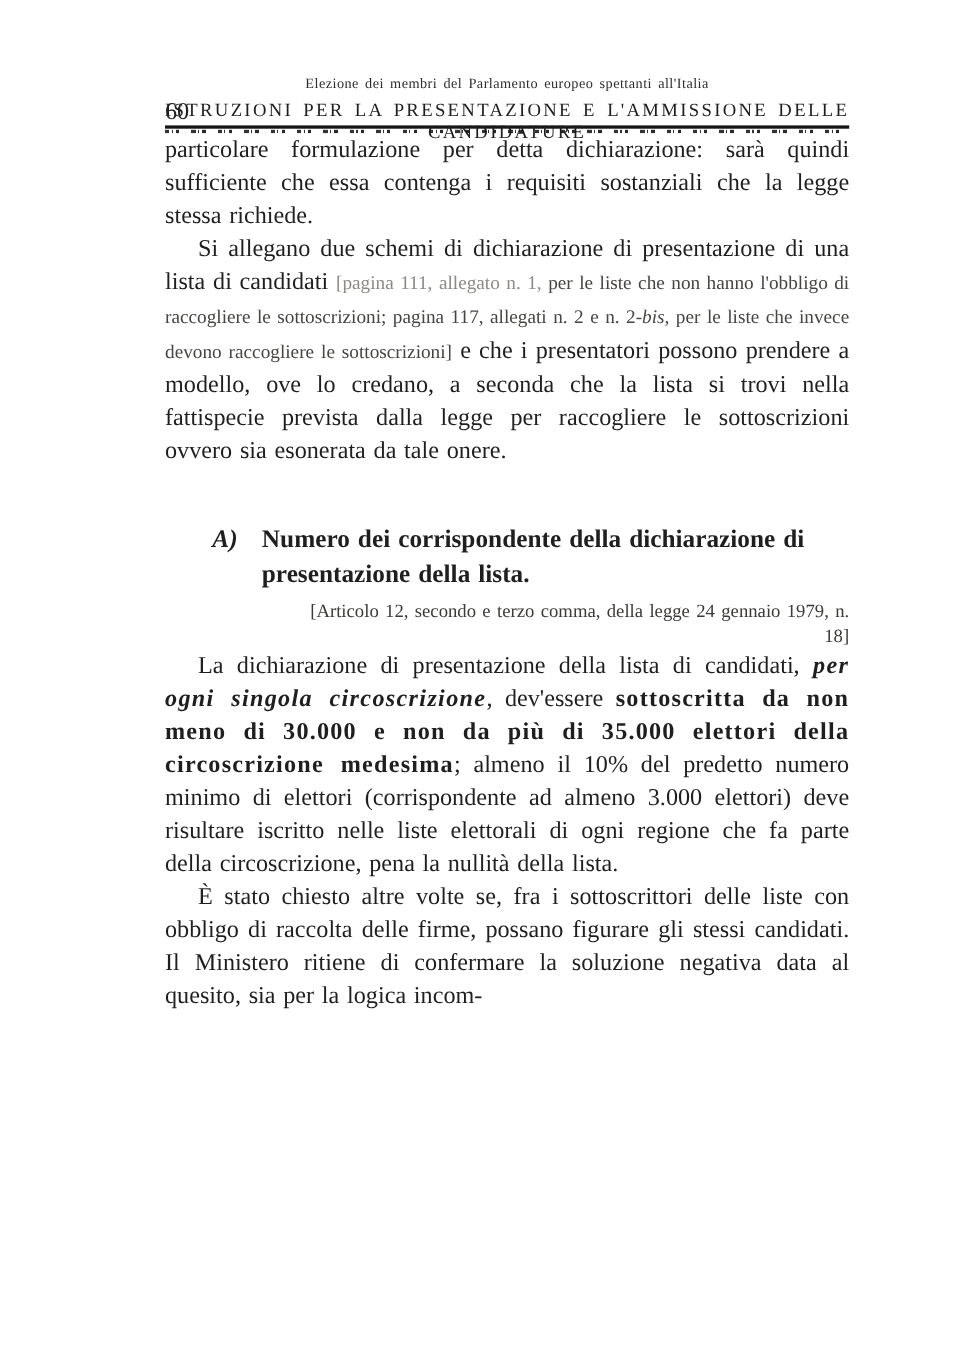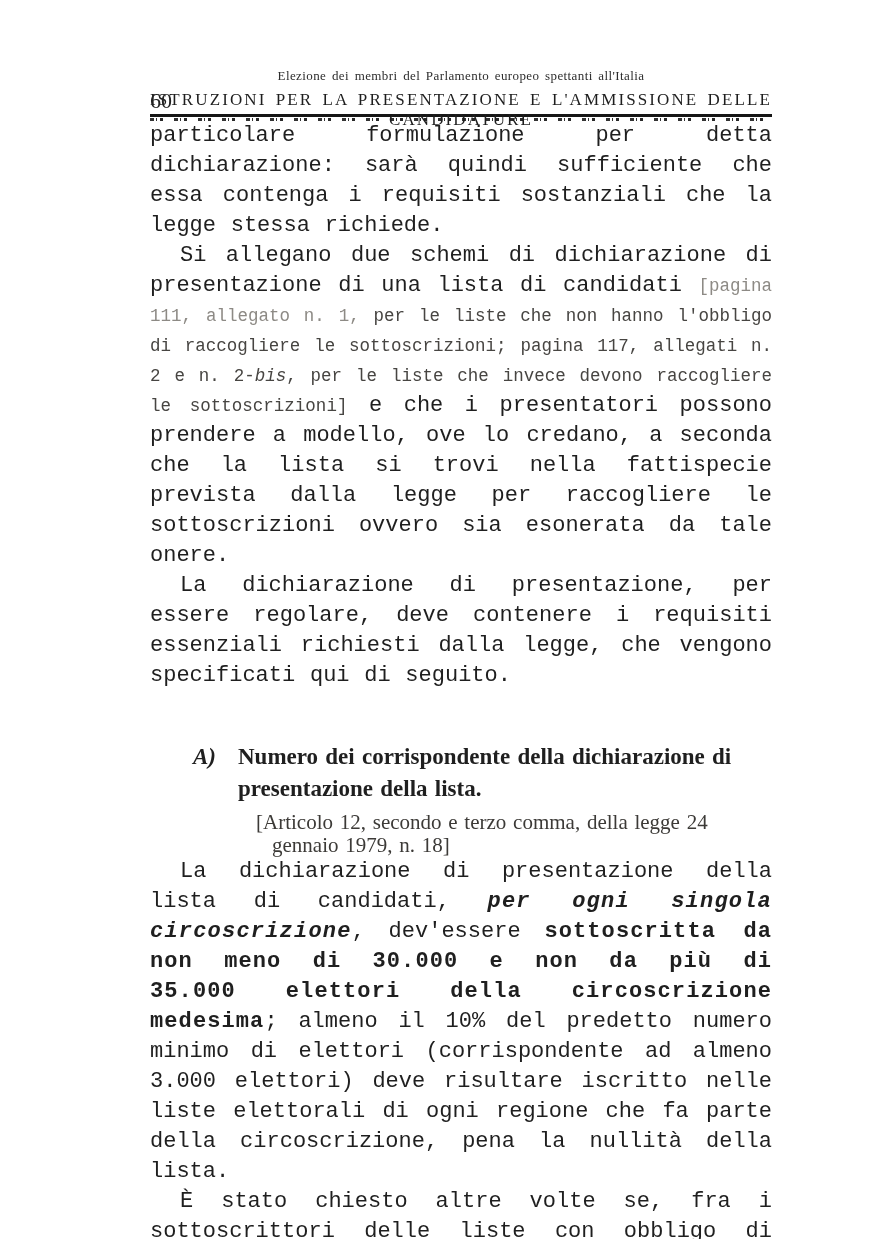--- a/index.html
+++ b/index.html
@@ -55,21 +55,21 @@
       #2a2a2a 10px 13px, transparent 13px 24px);
   }
   
   .body-copy {
     font-size: 22px;
     line-height: 30px;
     text-align: justify;
     word-spacing: 1.5px;
     color: #1f1f1f;
   }
-  .body-copy p { margin: 0; font-family: Liberation Mono, monospace; }
+  .body-copy p { margin: 0; }
   .p1 { margin-top: 20px; }
   .indent { text-indent: 30px; }
   .p2 { margin-top: 9px; }
   .p3 { margin-top: 13px; }
   .p4 { margin-top: 26px; }
   .p5 { margin-top: 12px; }
   .small-run { font-size: 17.5px; }
   .run-light { color: #8d8a85; }
   .run-dark { color: #474542; }
   .it { font-style: italic; }
@@ -88,23 +88,23 @@
   }
   .section-label {
     position: absolute; left: 43px; top: 0;
     font-style: italic;
     font-weight: 600;
   }
   .section-ref {
     margin-top: 6px;
     padding-left: 122px;
     text-indent: -16px;
-    font-size: 21px;
+    font-size: 17px;
     line-height: 23px;
-    text-align: left;
+    text-align: right;
     color: #3c3a37;
     max-width: 625px;
   }
 </style>
 </head>
 <body>
 
 <div class="page">
   <div class="text-col">
 
@@ -117,21 +117,20 @@
       <div class="rule-solid"></div>
       <div class="rule-dashes"></div>
     </div>
 
     <div class="body-copy">
 
       <p class="p1"><span>particolare formulazione per detta dichiarazione:  sarà quindi sufficiente che essa contenga i requisiti sostanziali che la legge stessa richiede.</span></p>
 
       <p class="p2 indent"><span>Si allegano due schemi di dichiarazione di presentazione di una lista di candidati </span><span class="small-run run-light">[pagina 111, allegato n. 1, </span><span class="small-run run-dark">per le liste che non hanno l'obbligo di raccogliere le sottoscrizioni;  pagina 117, allegati n. 2 e n. 2-</span><span class="small-run run-dark it">bis</span><span class="small-run run-dark">, per le liste che invece devono raccogliere le sottoscrizioni]</span><span> e che i presentatori possono prendere a modello, ove lo credano, a seconda che la lista si trovi nella fattispecie prevista dalla legge per raccogliere le sottoscrizioni ovvero sia esonerata da tale onere.</span></p>
 
-      <p class="p3 indent"><span>La dichiarazione di presentazione, per essere regolare, deve contenere i requisiti essenziali richiesti dalla legge, che vengono specificati qui di seguito.</span></p>
 
       <div class="section-heading">
         <span class="section-label">A)</span>
         <span>Numero dei corrispondente della dichiarazione di presentazione della lista.</span>
       </div>
       <div class="section-ref">[Articolo 12, secondo e terzo comma, della legge 24 gennaio 1979, n. 18]</div>
 
       <p class="p4 indent"><span>La dichiarazione di presentazione della lista di candidati, </span><span class="bi">per ogni singola circoscrizione</span><span>, dev'essere </span><span class="b">sottoscritta da non meno di 30.000 e non da più di 35.000 elettori della circoscrizione medesima</span><span>;  almeno il 10% del predetto numero minimo di elettori  (corrispondente ad almeno 3.000 elettori)  deve risultare iscritto nelle liste elettorali di ogni regione che fa parte della circoscrizione, pena la nullità della lista.</span></p>
 
       <p class="p5 indent"><span>È stato chiesto altre volte se, fra i sottoscrittori delle liste con obbligo di raccolta delle firme, possano figurare gli stessi candidati.  Il Ministero ritiene di confermare la soluzione negativa data al quesito, sia per la logica incom-</span></p>

